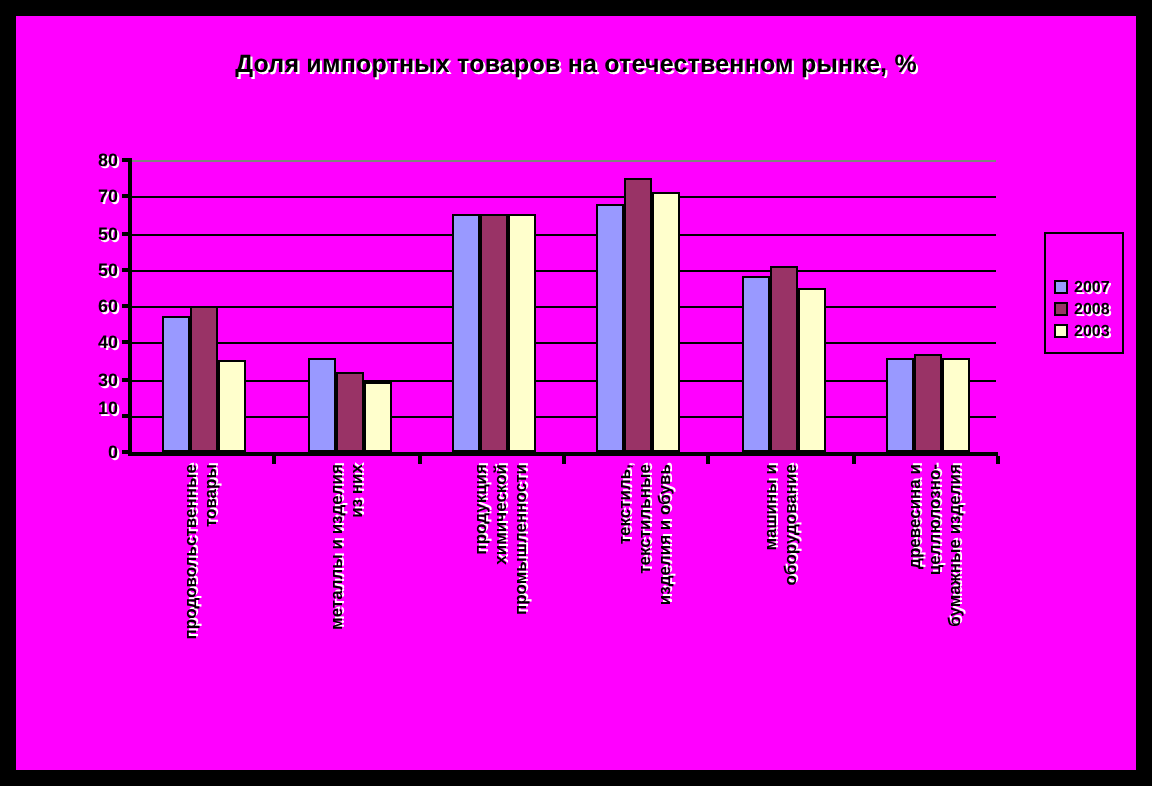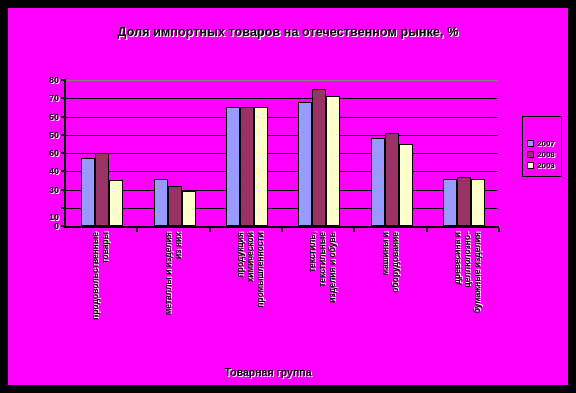--- a/index.html
+++ b/index.html
@@ -233,21 +233,21 @@
           <div class="bar s2007" title="2007: 26" style="left: 0px; width: 14px; height: 47.45px; background: rgb(153, 153, 255);"></div>
           <div class="bar s2008" title="2008: 27" style="left: 14px; width: 14px; height: 49.275px; background: rgb(153, 51, 102);"></div>
           <div class="bar s2009" title="2009: 26" style="left: 28px; width: 14px; height: 47.45px; background: rgb(255, 255, 204);"></div>
         </div>
       </div>
 
     <div id="y-axis">
         <div class="y-tick" style="top: 146px;"></div>
         <div class="y-label" style="top: 147px;">0</div>
         <div class="y-tick" style="top: 127.75px;"></div>
-        <div class="y-label" style="top: 138px;">10</div>
+        <div class="y-label" style="top: 125px;">10</div>
         <div class="y-tick" style="top: 109.5px;"></div>
         <div class="y-label" style="top: 110.5px;">30</div>
         <div class="y-tick" style="top: 91.25px;"></div>
         <div class="y-label" style="top: 92.25px;">40</div>
         <div class="y-tick" style="top: 73px;"></div>
         <div class="y-label" style="top: 74px;">60</div>
         <div class="y-tick" style="top: 54.75px;"></div>
         <div class="y-label" style="top: 55.75px;">50</div>
         <div class="y-tick" style="top: 36.5px;"></div>
         <div class="y-label" style="top: 37.5px;">50</div>
@@ -258,21 +258,20 @@
       </div>
     <div id="x-axis">
         <div class="x-tick" style="left: 72.3333px;"></div>
         <div class="x-tick" style="left: 144.667px;"></div>
         <div class="x-tick" style="left: 217px;"></div>
         <div class="x-tick" style="left: 289.333px;"></div>
         <div class="x-tick" style="left: 361.667px;"></div>
         <div class="x-tick" style="left: 434px;"></div>
       </div>
 
-    <div id="x-axis-title">Товарная группа</div>
 
     <div id="legend">
         <div class="legend-item">
           <span class="legend-swatch" style="background: rgb(153, 153, 255);"></span>
           <span class="legend-text">2007</span>
         </div>
         <div class="legend-item">
           <span class="legend-swatch" style="background: rgb(153, 51, 102);"></span>
           <span class="legend-text">2008</span>
         </div>

